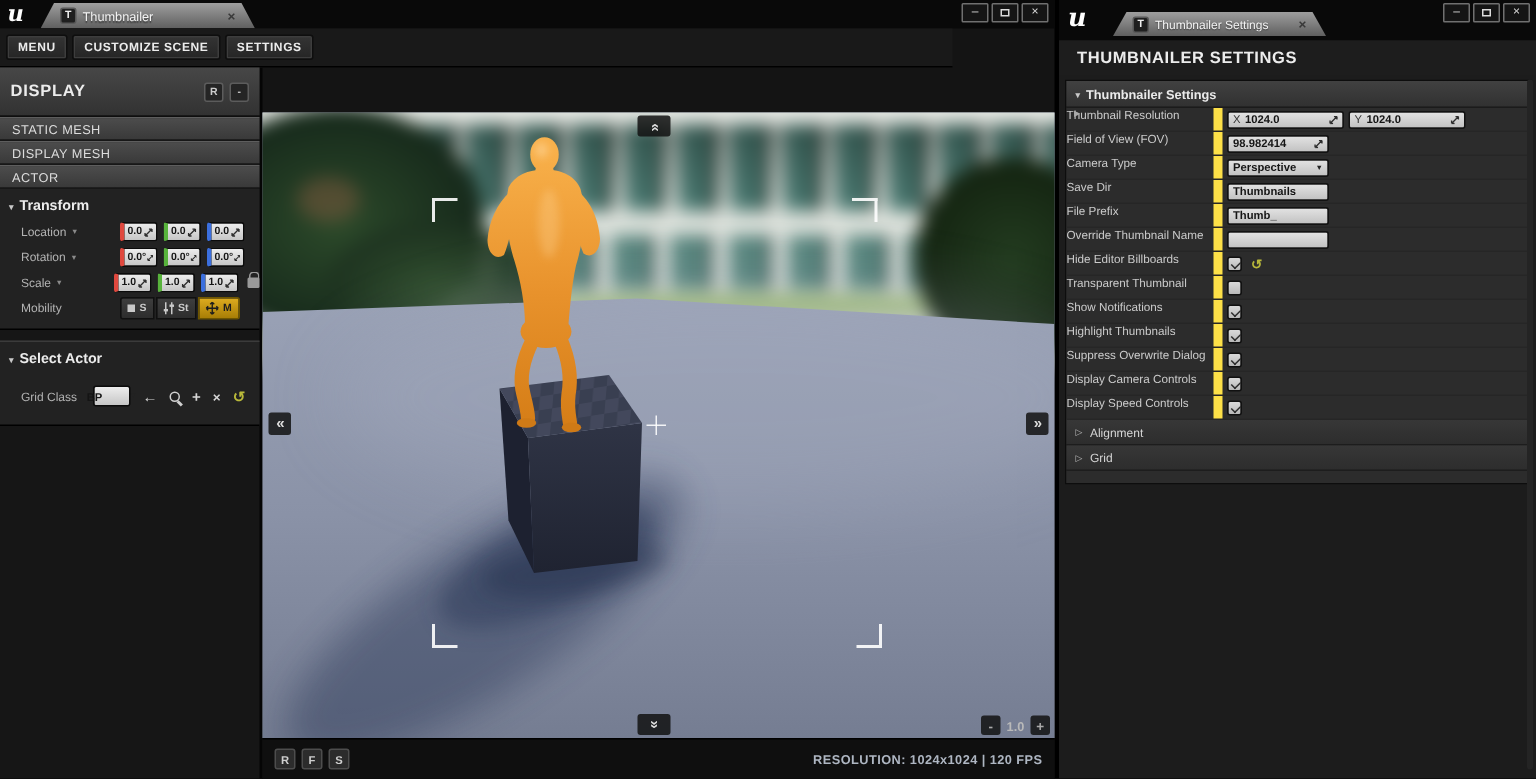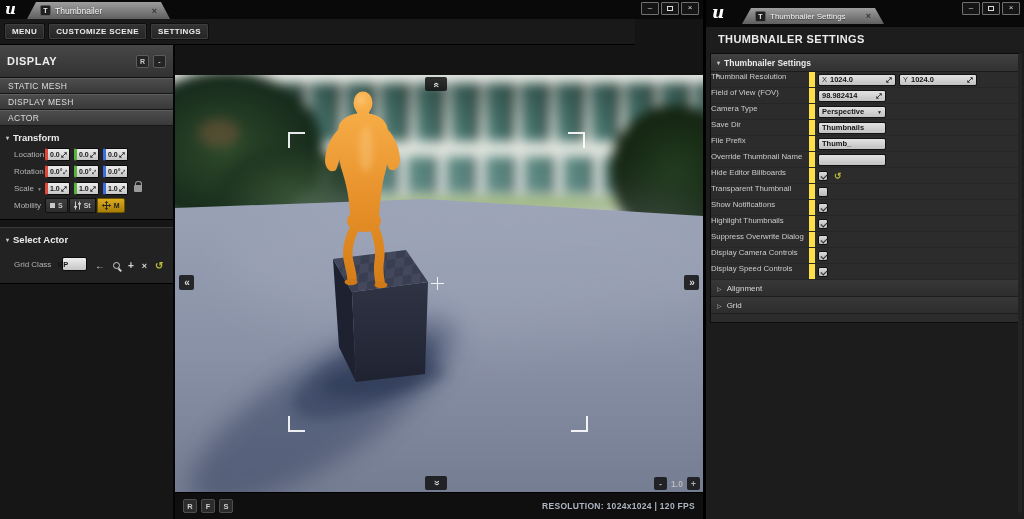--- a/index.html
+++ b/index.html
@@ -31,21 +31,21 @@
   #sidebar{position:absolute;left:0;top:45px;width:175px;height:474px;background:#161616;border-right:2px solid #050505}
   #display-hdr{height:22px;background:linear-gradient(#474747,#323232);display:flex;align-items:center;padding:16px 7px;border-bottom:1px solid #0f0f0f}
   #display-hdr .t{font-size:11px;font-weight:bold;color:#ececec;letter-spacing:.5px}
   #display-hdr .spacer{flex:1}
   .hdr-btn{width:13px;height:13px;background:#242424;border:1px solid #5c5c5c;border-radius:2px;color:#c9c9c9;font-size:7px;font-weight:bold;display:flex;align-items:center;justify-content:center;margin-left:4px}
   .section-hdr{height:16px;background:linear-gradient(#4c4c4c,#393939);border-top:1px solid #5e5e5e;border-bottom:1px solid #171717;display:flex;align-items:center;padding-left:8px;font-size:8.5px;color:#dcdcdc;letter-spacing:.3px}
   #transform-panel{background:#222;padding:2px 0 5px;border-bottom:1px solid #000}
   .subhdr{padding:4px 6px 3px;font-size:9.5px;font-weight:bold;color:#ececec;display:flex;align-items:center;gap:4px}
   .tri{font-size:6px;color:#c9c9c9}
   .t-row{height:17px;display:flex;align-items:center;padding-left:14px}
-  .t-label{width:31px;font-size:8px;color:#b3b3b3;display:flex;align-items:center;gap:3px}
+  .t-label{width:66px;font-size:8px;color:#b3b3b3;display:flex;align-items:center;gap:3px}
   .car{font-size:5px;color:#8a8a8a}
   .fields{display:flex;gap:4px;align-items:center}
   .axf{width:25px;height:13px;background:linear-gradient(#ededed,#c6c6c6);border:1px solid #0b0b0b;border-left:3px solid var(--ax);border-radius:2px;display:flex;align-items:center;justify-content:space-between;padding:0 2px;color:#151515;font-size:7px;font-weight:bold}
   .lockicon{position:relative;width:8px;height:7px;background:#9a9a9a;border-radius:1px;margin-left:2px}
   .lockicon::before{content:'';position:absolute;left:1px;top:-4px;width:5px;height:4px;border:1.5px solid #9a9a9a;border-bottom:none;border-radius:3px 3px 0 0}
   .mob-group{display:flex;gap:1px}
   .mob-btn{height:15px;padding:0 4px;display:flex;gap:3px;align-items:center;background:linear-gradient(#3e3e3e,#2d2d2d);border:1px solid #101010;color:#c9c9c9;font-size:7px;font-weight:bold}
   .mob-btn:first-child{border-radius:2px 0 0 2px}
   .mob-btn:last-child{border-radius:0 2px 2px 0}
   .mob-btn.sel{background:linear-gradient(#ddab1f,#a87e06);color:#1d1d1d;border-color:#6d5500}

